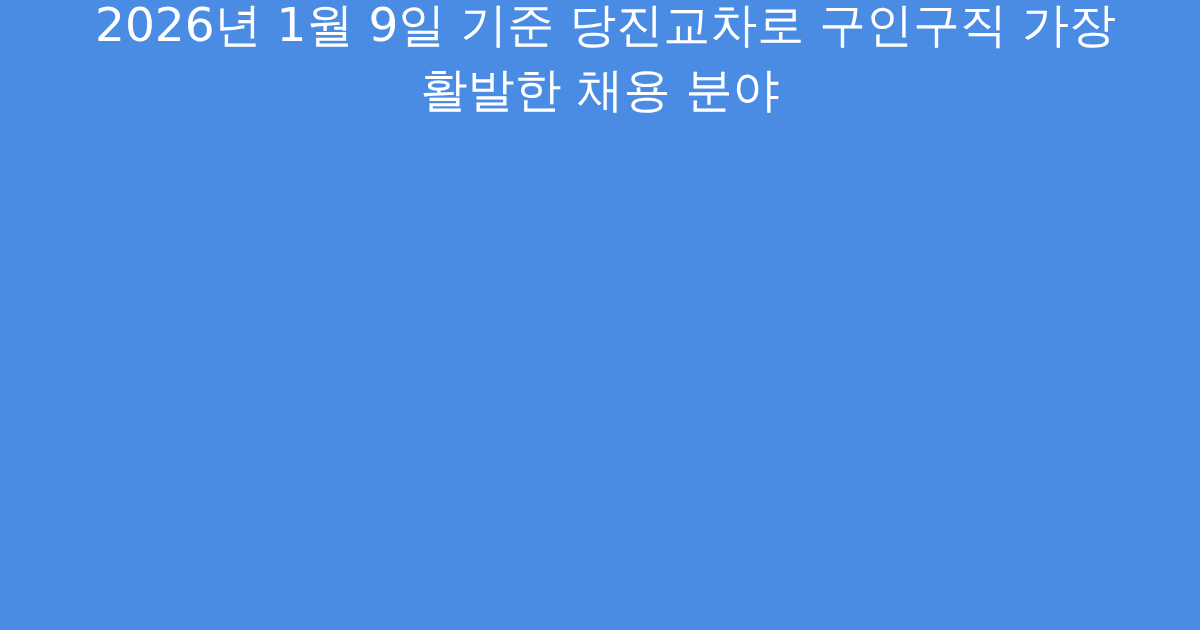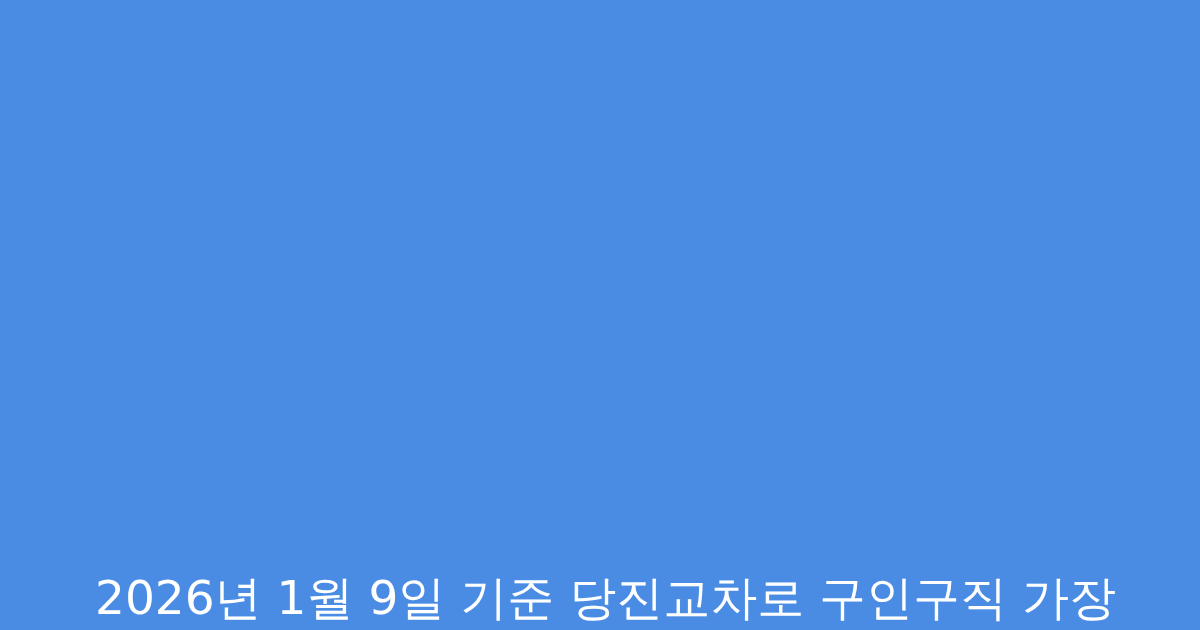--- a/index.html
+++ b/index.html
@@ -14,21 +14,21 @@
     overflow: hidden;
     font-family: "Liberation Sans", "DejaVu Sans", sans-serif;
   }
 
   #og-card {
     position: relative;
     width: 1200px;
     height: 630px;
     box-sizing: border-box;
     display: flex;
-    align-items: flex-end;
+    align-items: flex-start;
     justify-content: center;
     background: #4a8ce4;
   }
 
   #headline-block {
     width: 1010px;
     text-align: center;
     
     margin-top: -8px;
   }
@@ -45,15 +45,16 @@
     -webkit-font-smoothing: antialiased;
   }
 </style>
 </head>
 <body>
 
 <div id="og-card" style="background: rgb(74, 140, 228);">
 
   <div id="headline-block">
     <span class="headline-line" style="color: rgb(255, 255, 255);">2026년 1월 9일 기준 당진교차로 구인구직 가장</span>
+    <span class="headline-line" style="color: rgb(255, 255, 255);">활발한 채용 분야</span>
   </div>
 
 </div>
 
 </body></html>

